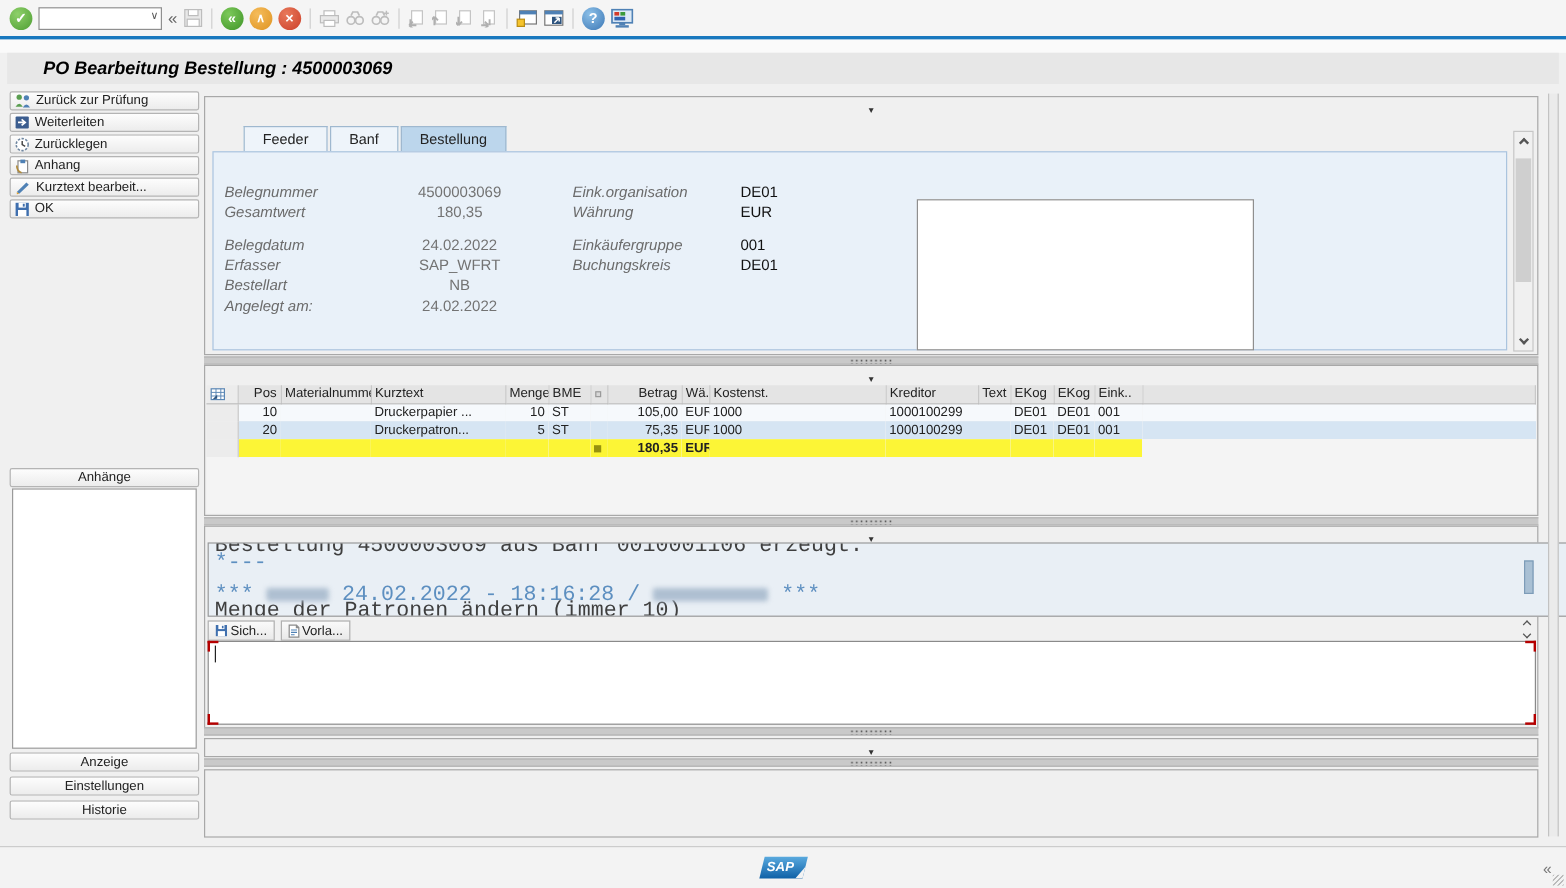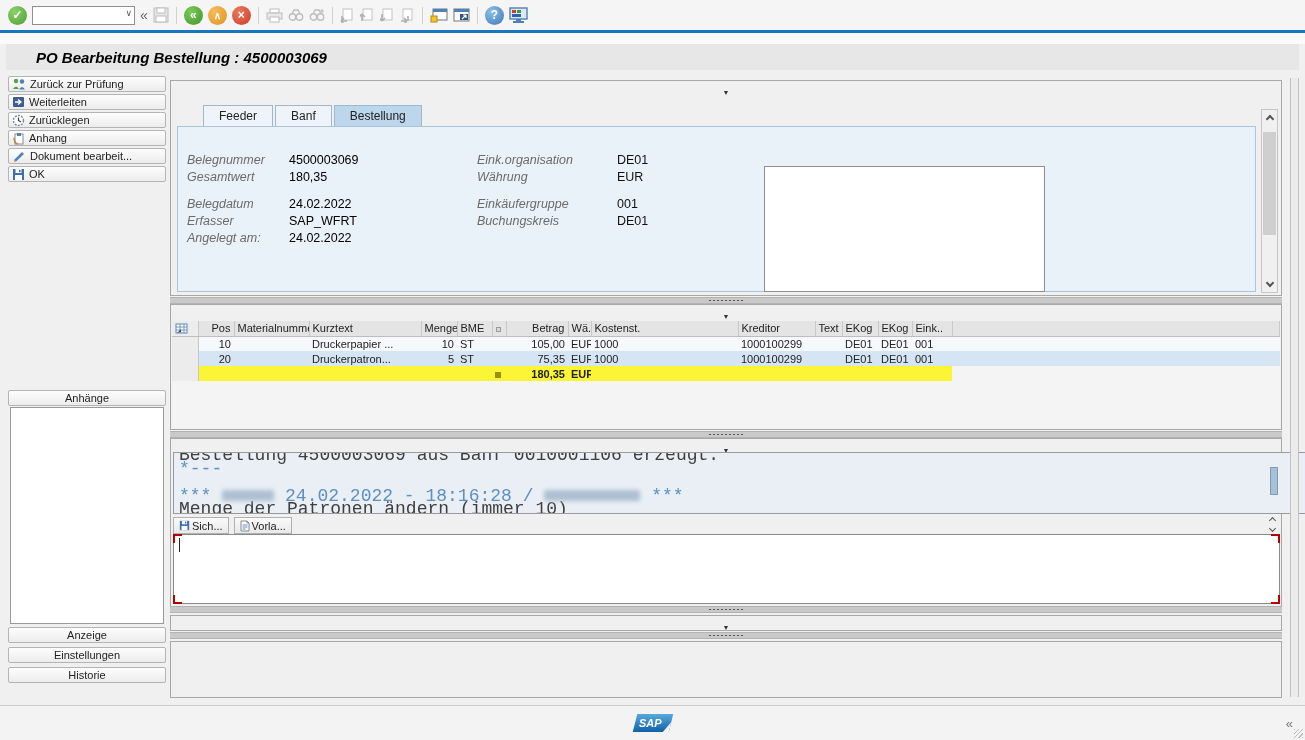--- a/index.html
+++ b/index.html
@@ -61,21 +61,21 @@
   #panelA { top:80px; height:216px; }
   #panelA .tabs { position:absolute; top:24px; left:8px; display:flex;padding-left:24px; }
   .tab { height:21px; line-height:20px; padding:0 15px; font-size:12px; background:#eef4fa;
          border:1px solid #9fb8cf; border-bottom:none; margin-right:2px; cursor:pointer; }
   .tab.active { background:#bcd6ec; }
   #panelA .content { position:absolute; top:45px; left:6px; width:1079px; height:166px;
                      background:#e9f1f9; border:1px solid #aac4de; }
   .frow { display:flex; height:17px; align-items:center; font-size:12.5px; padding-left:9px; }
   .frow.gap { margin-top:10px; }
   .flabel  { width:102px; font-style:italic; color:#6b6b6b; }
-  .fvalue  { width:188px; color:#000000; }
+  .fvalue  { width:188px; color:#737373;text-align:center; }
   .flabel2 { width:140px; font-style:italic; color:#6b6b6b; }
   .fvalue2 { color:#111; }
   .fields { padding-top:24px; }
   .notebox { position:absolute; left:586px; top:39px; width:281px; height:126px;
              background:#fff; border:1px solid #8f8f8f; }
   .scroll { position:absolute; left:1090px; top:28px; width:17px; height:184px;
             background:#f0f0f0; border:1px solid #c6c6c6; }
   .scroll .sb-btn { position:absolute; left:0; width:15px; height:15px; display:flex;
                     align-items:center; justify-content:center; cursor:pointer; }
   .scroll .sb-btn.upb { top:0; } .scroll .sb-btn.dnb { bottom:0; }
@@ -301,21 +301,21 @@
           <rect x="5" y="1" width="4" height="3" fill="#4f81b5"></rect>
           <path d="M2 6 q0 5 4 6" stroke="#b08a3a" stroke-width="1.4" fill="none"></path>
         </svg>
       <span>Anhang</span>
     </div>
     <div class="sbtn">
       <svg width="14" height="12" viewBox="0 0 14 12">
           <path d="M2 10 L4 11.5 L12 4 L10 2 Z" fill="#4f81b5"></path>
           <path d="M2 10 L2 12 L4 11.5 Z" fill="#e0a030"></path>
         </svg>
-      <span>Dokument bearbeit...</span>
+      <span>Kurztext bearbeit...</span>
     </div>
     <div class="sbtn">
       <svg width="13" height="13" viewBox="0 0 13 13">
           <rect x="1" y="1" width="11" height="11" fill="#3f6fae"></rect>
           <rect x="3.5" y="1" width="6" height="4" fill="#fff"></rect>
           <rect x="7" y="1.8" width="1.6" height="2.4" fill="#3f6fae"></rect>
           <rect x="3" y="7" width="7" height="5" fill="#fff"></rect>
         </svg>
       <span>OK</span>
     </div>
@@ -363,20 +363,24 @@
           <span class="flabel">Belegdatum</span>
           <span class="fvalue">24.02.2022</span>
           <span class="flabel2">Einkäufergruppe</span>
           <span class="fvalue2">001</span>
         </div>
         <div class="frow">
           <span class="flabel">Erfasser</span>
           <span class="fvalue">SAP_WFRT</span>
           <span class="flabel2">Buchungskreis</span>
           <span class="fvalue2">DE01</span>
+        </div>
+        <div class="frow">
+          <span class="flabel">Bestellart</span>
+          <span class="fvalue">NB</span>
         </div>
         <div class="frow">
           <span class="flabel">Angelegt am:</span>
           <span class="fvalue">24.02.2022</span>
         </div>
       </div>
       <div class="notebox"></div>
     </div>
     <div class="scroll">
       <div class="sb-btn upb">

